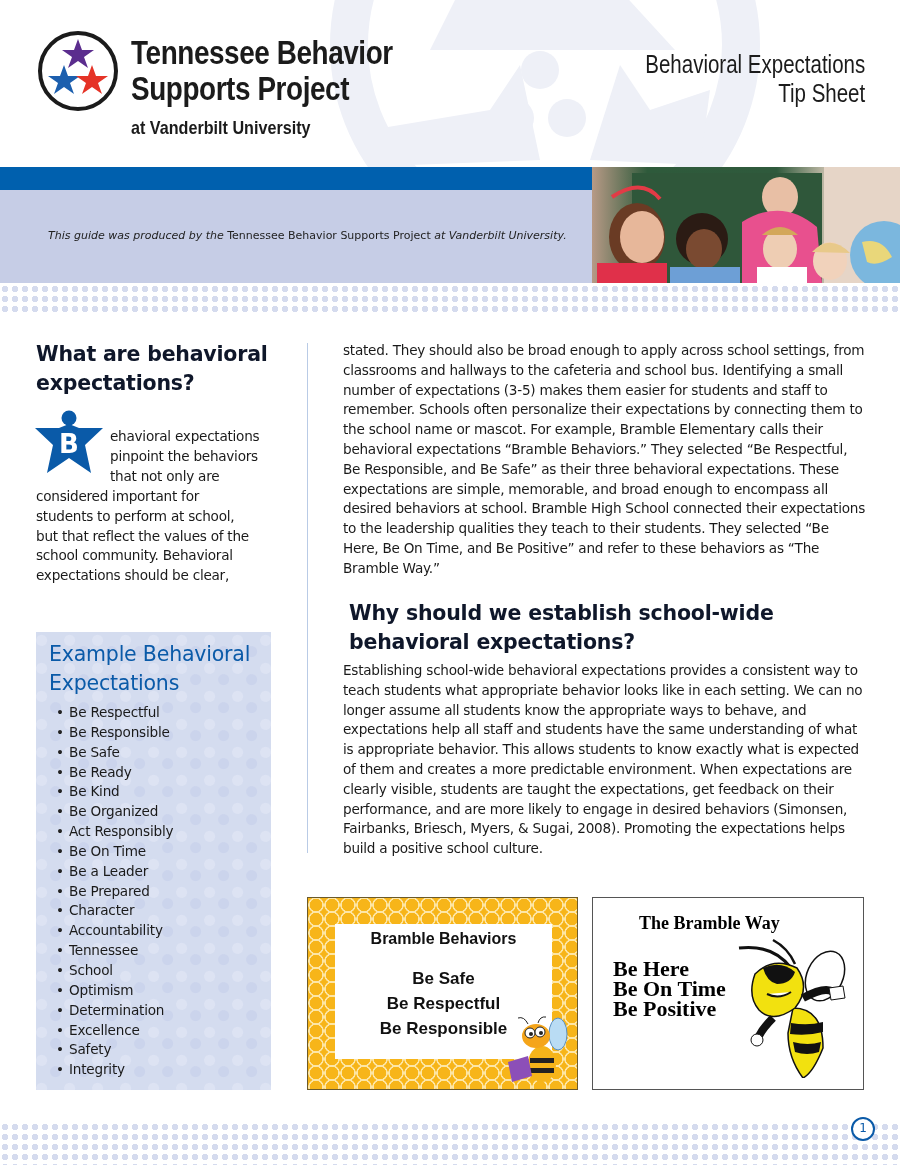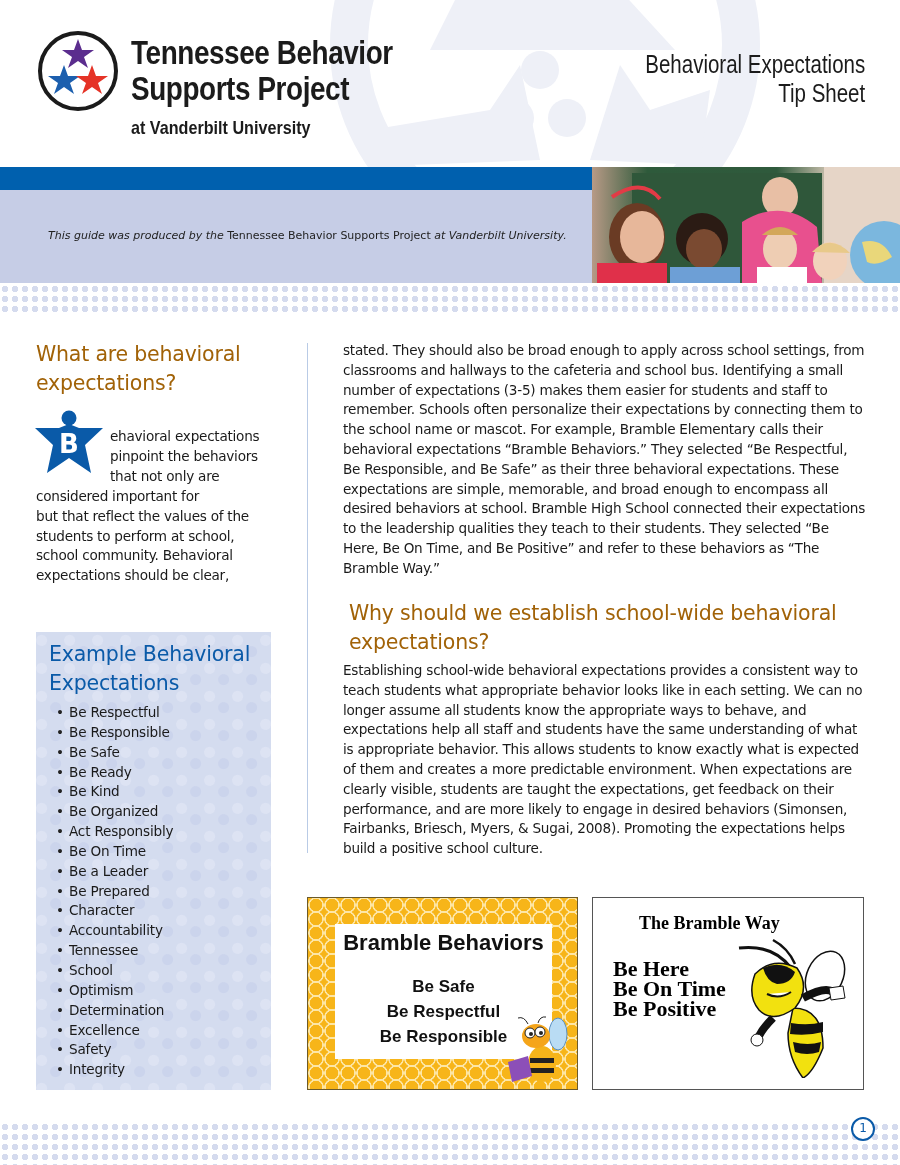--- a/index.html
+++ b/index.html
@@ -16,21 +16,21 @@
   
   .blue-band { position:absolute; left:0; top:167px; width:592px; height:23px; background:#0060ae; }
   .credit-band { position:absolute; left:0; top:190px; width:592px; height:93px; background:#c6cde6; }
   .credit-text { position:absolute; left:48px; top:206px; width:545px; font-size:11px; line-height:20px; color:#222; font-style:italic; font-family:"DejaVu Sans", sans-serif;margin-top:20px; }
   .credit-text .up { font-style:normal; }
   .photo { position:absolute; left:592px; top:167px; width:308px; height:116px; overflow:hidden; background:linear-gradient(90deg,#b79a86 0%, #2e5a3b 18%, #2f5a3c 60%, #e9d4c4 80%, #e6d9cf 100%); }
   .dots { position:absolute; left:0; width:900px; height:30px;
     background-image: radial-gradient(circle, #d5dbee 3px, transparent 3.4px);
     background-size:10px 10px; }
   
-  .h2 { color:#a16207; font-size:20.5px; line-height:29px; font-weight:normal; font-family:"DejaVu Sans", sans-serif; letter-spacing:-0.2px; }
+  .h2 { color:#0f172a; font-size:20.5px; line-height:29px; font-weight:bold; font-family:"DejaVu Sans", sans-serif; letter-spacing:-0.2px; }
   .body { font-size:13.6px; line-height:19.8px; color:#1a1a1a; letter-spacing:-0.25px; }
   .divider { position:absolute; left:307px; top:343px; width:1px; height:510px; background:#b9cbe6; }
   .ex-box { position:absolute; left:36px; top:632px; width:235px; height:458px; background:#d4dcef;
     background-image: radial-gradient(circle at 20% 30%, #dde3f3 5px, transparent 6px), radial-gradient(circle at 70% 70%, #cbd4ec 5px, transparent 6px);
     background-size:28px 28px; }
   .ex-box h3 { margin:0; position:absolute; left:13px; top:8px; color:#0a5aa8; font-size:20.5px; line-height:29px; font-weight:normal; letter-spacing:-0.2px; }
   .ex-list { position:absolute; left:33px; top:71px; margin:0; padding:0; list-style:none; font-size:13.6px; line-height:19.85px; letter-spacing:-0.2px; }
   .ex-list li { position:relative; padding-left:0; }
   .ex-list li::before { content:"•"; position:absolute; left:-13px; top:0; color:#222; }
   .card1 { position:absolute; left:307px; top:897px; width:271px; height:193px; box-sizing:border-box; border:1px solid #6b5a2b; background:#f7b519;
@@ -110,22 +110,22 @@
   <text x="34" y="43" text-anchor="middle" font-family="DejaVu Sans, sans-serif" font-weight="bold" font-size="26" fill="#fff">B</text>
 </svg>
 
 <div class="abs body" style="left:110px;top:427px;width:190px;">
   <div>ehavioral expectations</div>
   <div>pinpoint the behaviors</div>
   <div>that not only are</div>
 </div>
 <div class="abs body" style="left:36px;top:487px;width:270px;">
   <div>considered important for</div>
+  <div>students to perform at school,</div>
   <div>but that reflect the values of the</div>
-  <div>students to perform at school,</div>
   <div>school community. Behavioral</div>
   <div>expectations should be clear,</div>
 </div>
 
 <div class="divider"></div>
 
 <div class="abs body" style="left:343px;top:341px;width:525px;">stated. They should also be broad enough to apply across school settings, from classrooms and hallways to the cafeteria and school bus. Identifying a small number of expectations (3-5) makes them easier for students and staff to remember. Schools often personalize their expectations by connecting them to the school name or mascot. For example, Bramble Elementary calls their behavioral expectations “Bramble Behaviors.” They selected “Be Respectful, Be Responsible, and Be Safe” as their three behavioral expectations. These expectations are simple, memorable, and broad enough to encompass all desired behaviors at school. Bramble High School connected their expectations to the leadership qualities they teach to their students. They selected “Be Here, Be On Time, and Be Positive” and refer to these behaviors as “The Bramble Way.”</div>
 
 <div class="abs h2" style="left:349px;top:599px;width:530px;">Why should we establish school-wide behavioral expectations?</div>
 <div class="abs body" style="left:343px;top:661px;width:525px;">Establishing school-wide behavioral expectations provides a consistent way to teach students what appropriate behavior looks like in each setting. We can no longer assume all students know the appropriate ways to behave, and expectations help all staff and students have the same understanding of what is appropriate behavior. This allows students to know exactly what is expected of them and creates a more predictable environment. When expectations are clearly visible, students are taught the expectations, get feedback on their performance, and are more likely to engage in desired behaviors (Simonsen, Fairbanks, Briesch, Myers, &amp; Sugai, 2008). Promoting the expectations helps build a positive school culture.</div>
@@ -150,21 +150,21 @@
     <li>Optimism</li>
     <li>Determination</li>
     <li>Excellence</li>
     <li>Safety</li>
     <li>Integrity</li>
   </ul>
 </div>
 
 <div class="card1">
   <div class="card1-inner">
-    <div style="font-size:22px;margin-top:6px;">Bramble Behaviors</div>
+    <div style="font-size:16px;margin-top:6px;">Bramble Behaviors</div>
     <div style="font-size:17px;line-height:25px;margin-top:18px;">
       <div>Be Safe</div>
       <div>Be Respectful</div>
       <div>Be Responsible</div>
     </div>
   </div>
   <svg class="abs" style="left:198px;top:118px" width="70" height="72" viewBox="0 0 70 72">
     <ellipse cx="52" cy="18" rx="9" ry="16" fill="#b9dcf4" stroke="#5a8fc0" stroke-width="1"></ellipse>
     <ellipse cx="36" cy="48" rx="14" ry="18" fill="#f5b41a"></ellipse>
     <rect x="24" y="42" width="24" height="5" fill="#222"></rect>

